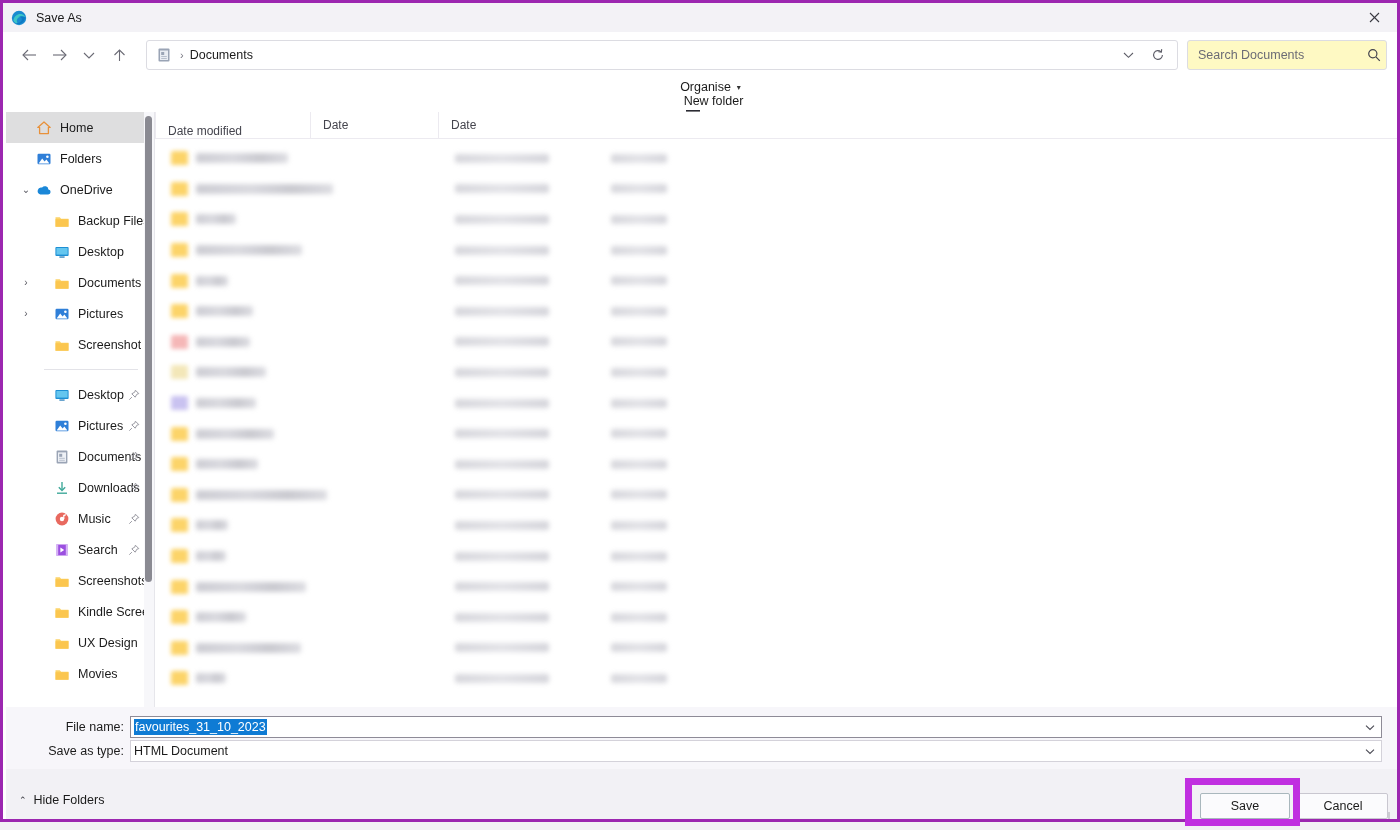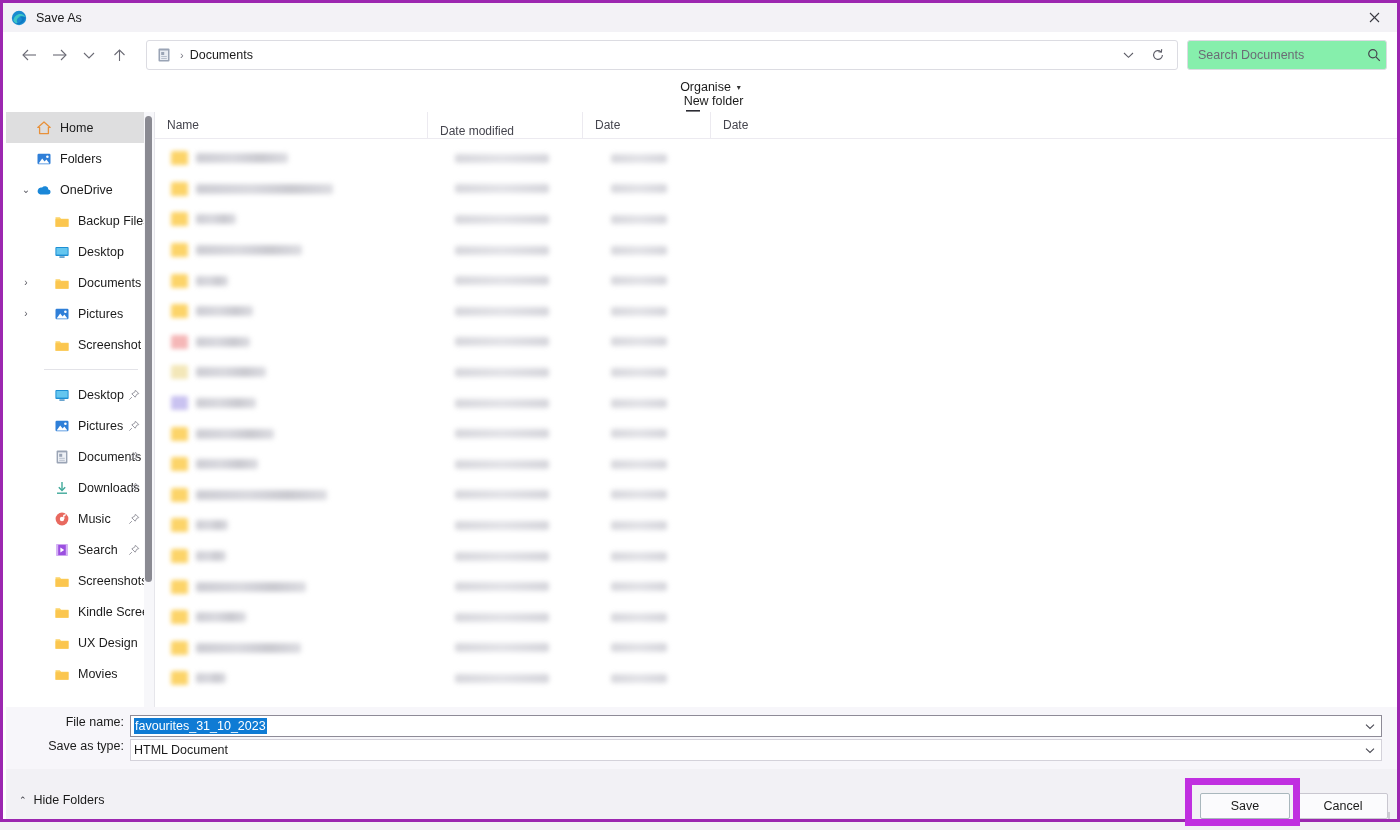--- a/index.html
+++ b/index.html
@@ -121,21 +121,21 @@
     color: #5e5e68;
     flex: none;
   }
   .addr-refresh { margin-right: 4px; }
 
   .searchbox {
     margin-left: 9px;
     margin-right: 10px;
     width: 198px;
     height: 28px;
-    background: #86efac;
+    background: #fef9c3;
     border: 1px solid #dcdce2;
     border-radius: 3px;
     display: flex;
     align-items: center;
     flex: none;
   }
   .search-text {
     margin-left: 10px;
     font-size: 12.5px;
     color: #6b6b75;
@@ -345,20 +345,21 @@
     width: 1391px;
     height: 62px;
     background: #f7f6fa;
   }
   .form-row {
     position: absolute;
     left: 0;
     width: 100%;
     height: 24px;
     display: flex;
+    align-items: center;
   }
   .form-row.r1 { top: 8px; }
   .form-row.r2 { top: 32px; }
   .form-label {
     width: 118px;
     text-align: right;
     font-size: 12.5px;
     color: #1b1b1b;
     flex: none;
   }
@@ -775,24 +776,20 @@
             <span class="nav-label">Movies</span>
           </div>
         </div>
     </div>
     <div class="sb-scroll-track"></div>
     <div class="sb-scroll-thumb"></div>
     <div class="sb-divider"></div>
 
     <div class="filearea">
       <div class="col-header" id="col-header">
-          <div class="col" style="width: 272px;">
-            <span>Name</span>
-            <span class="sort-caret">⌃</span>
-          </div>
           <div class="col divided" style="width: 155px; align-items: flex-end;">
             <span>Date modified</span>
           </div>
           <div class="col divided" style="width: 128px;">
             <span>Date</span>
           </div>
           <div class="col divided" style="width: 87px;">
             <span>Date</span>
           </div>
         </div>

